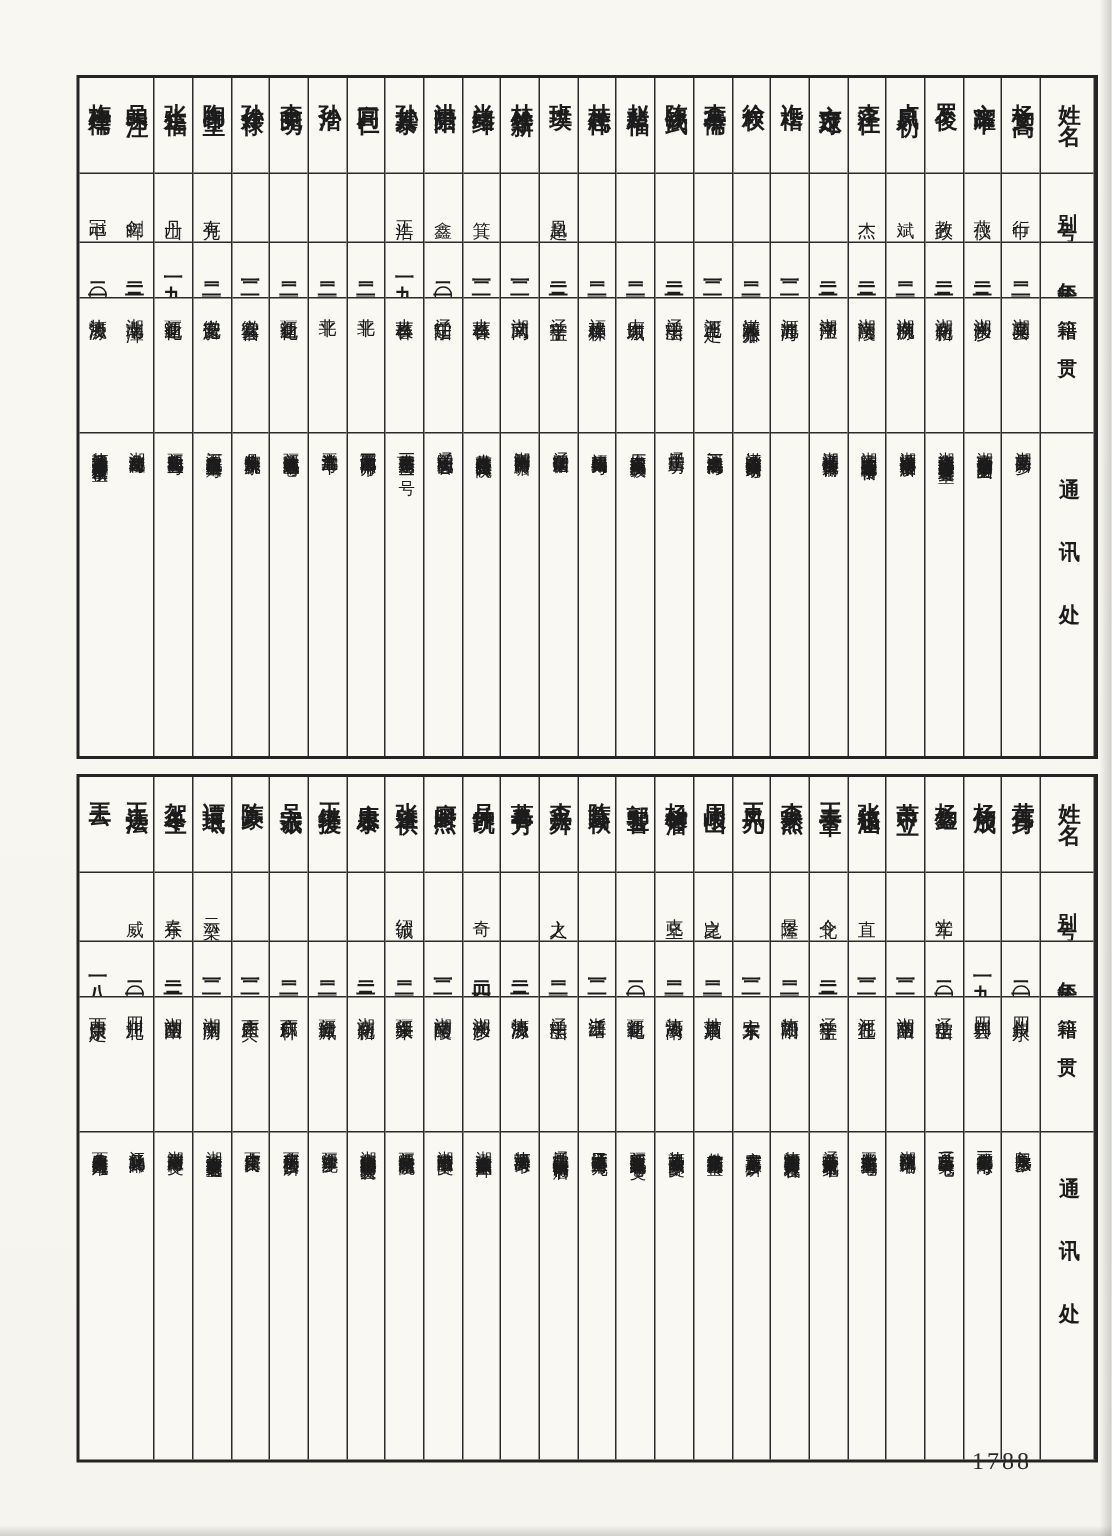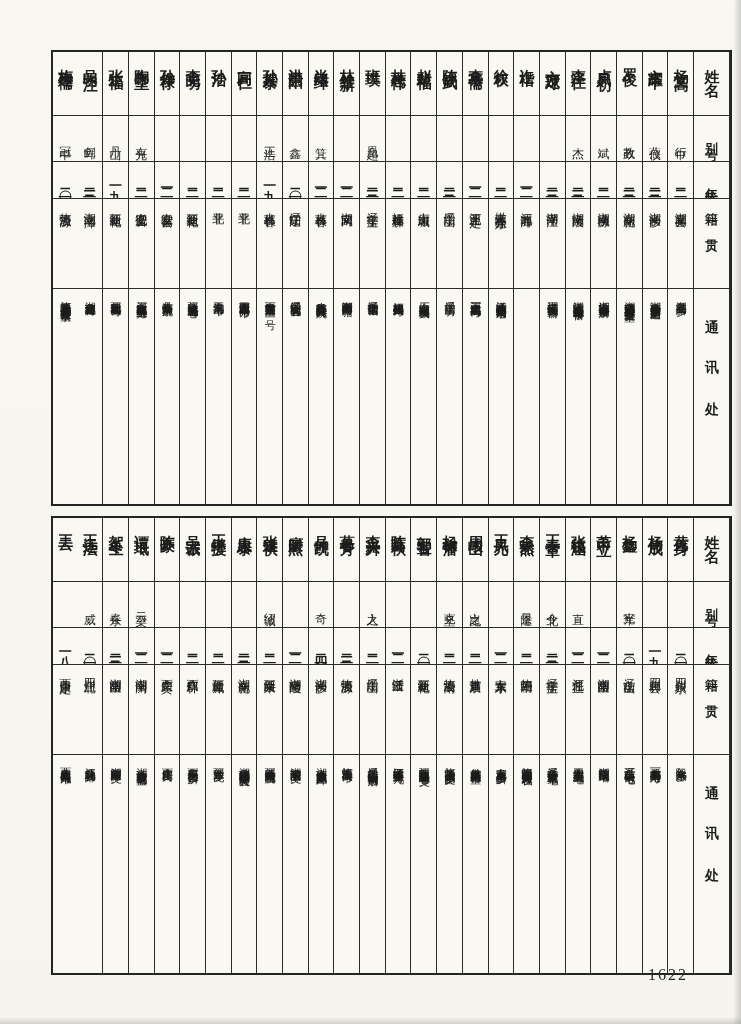--- a/index.html
+++ b/index.html
@@ -952,17 +952,17 @@
         </div>
     <div class="cell c-native">
           <span class="v">西康康定</span>
         </div>
     <div class="cell c-addr">
           <span class="v">西康康定县中山街九十八号</span>
         </div>
   </div>
     </div>
 
-  <div class="page-number">1622</div>
+  <div class="page-number">1788</div>
 
   <div class="scan-right-edge"></div>
   <div class="scan-bottom-edge"></div>
 </div>
 
 </body></html>

